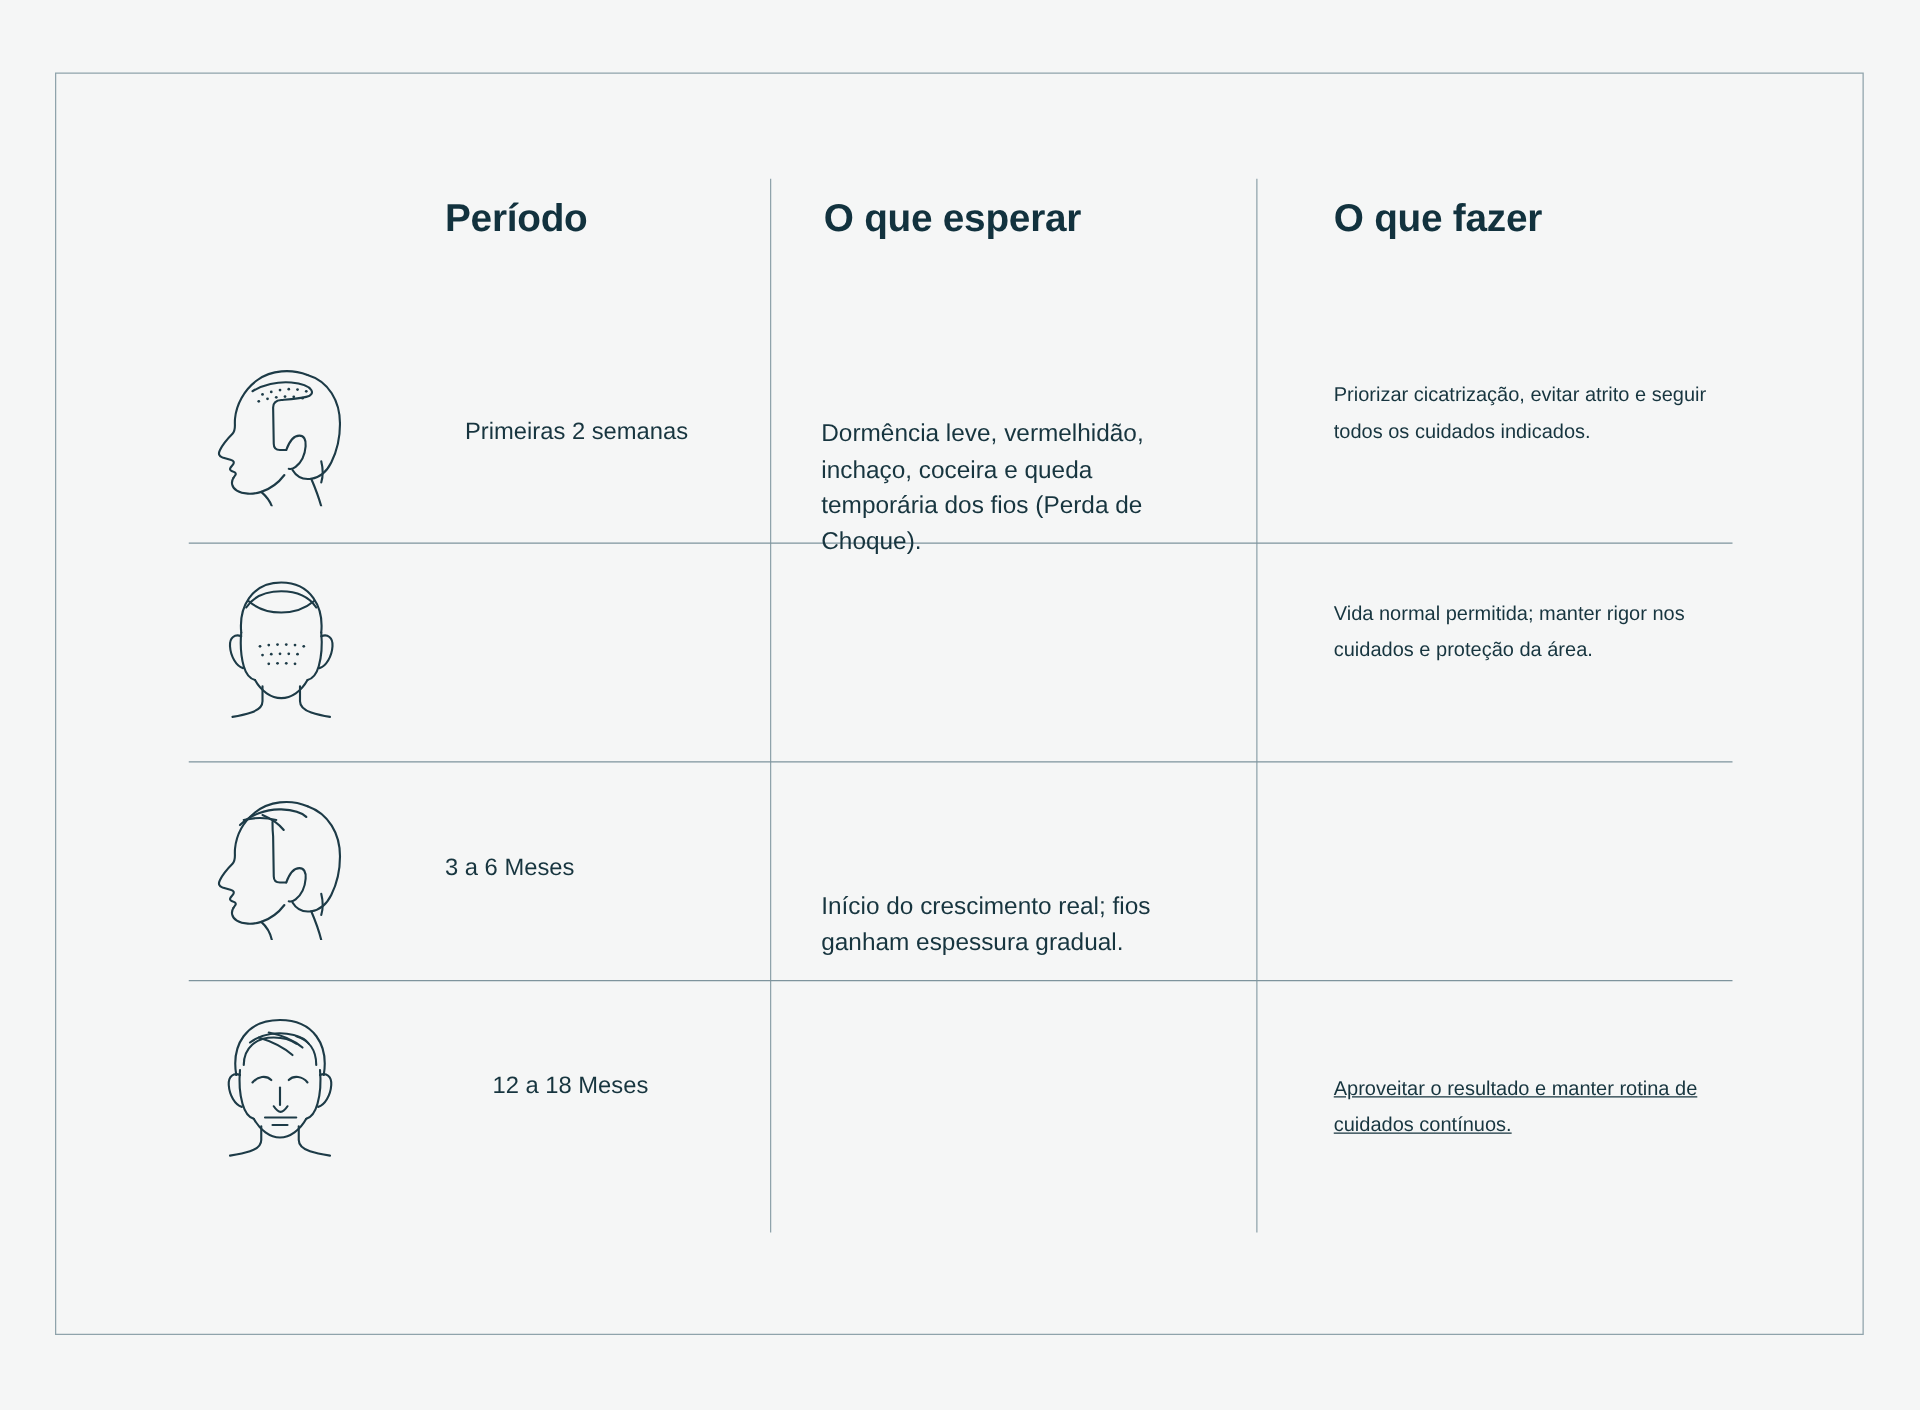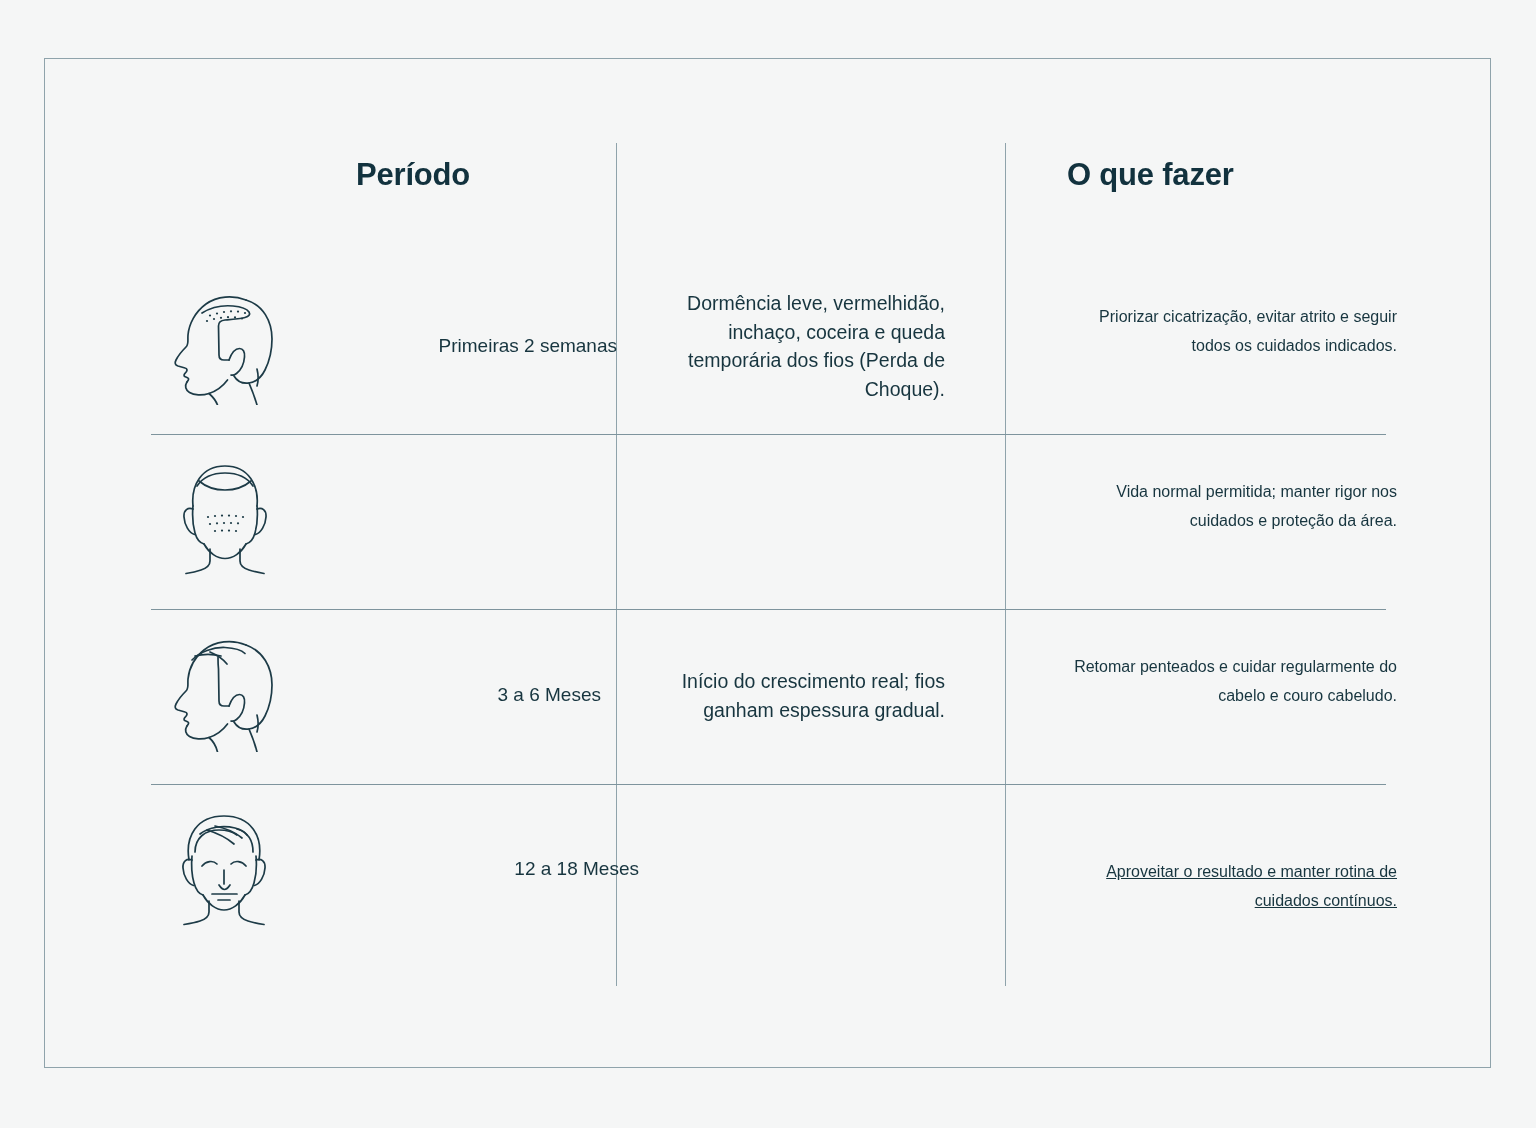--- a/index.html
+++ b/index.html
@@ -25,21 +25,20 @@
     background: #f5f6f6;
   }
 
   
   .table {
     position: absolute;
     left: 0;
     top: 0;
     width: 1447px;
     height: 1010px;
-    text-align: right;
   }
 
   
   .vdiv {
     position: absolute;
     top: 84px;
     width: 1px;
     height: 843px;
     background: #8fa3ab;
   }
@@ -95,25 +94,26 @@
   .period-cell {
     position: absolute;
     left: 311px;
     width: 245px;
     color: #17353f;
     font-size: 19px;
     line-height: 30px;
   }
   .expect-cell {
     position: absolute;
-    left: 590px;
+    left: 612px;
     width: 310px;
     color: #17353f;
     font-size: 19.5px;
     line-height: 28.5px;
+    margin-top: 44px;
   }
   .do-cell {
     position: absolute;
     left: 1022px;
     width: 330px;
     color: #17353f;
     font-size: 16px;
     line-height: 28.5px;
   }
 
@@ -144,20 +144,21 @@
 <div class="frame">
   <div class="table">
 
     <div class="vdiv v1"></div>
     <div class="vdiv v2"></div>
     <div class="hdiv h1"></div>
     <div class="hdiv h2"></div>
     <div class="hdiv h3"></div>
 
     <div class="head-cell head-periodo">Período</div>
+    <div class="head-cell head-esperar">O que esperar</div>
     <div class="head-cell head-fazer">O que fazer</div>
 
     <div class="row r1">
       <div class="icon-cell">
         <svg width="112" height="116" viewBox="0 0 112 116" fill="none" stroke="#1d3b47" stroke-width="1.7" stroke-linecap="round" stroke-linejoin="round">
 
           <path d="M77 11 C94 16 103 32 103 50 C103 63 100 73 96 81 C92 89 87 93 80 94 C73 95 68 92 65 87"></path>
           <path d="M77 11 C64 6 48 7 37 15 C26 23 20 35 19 46 C18.5 52 20 55 17 58 C14 61 9 67 7 71 C5.5 74 6 76 9 77 L16 79 C18 79.5 18.5 81 17.5 82.5 L15.5 85 C14.7 86.2 15 87.3 16.3 87.8 L18.5 88.7 C19.6 89.2 19.9 90.2 19.2 91.2 L17.8 93.2"></path>
           <path d="M17.8 93.2 C15.5 96.8 16.5 101 20.5 103.5 C25 106.3 33 106.8 40 104.5 C47 102.2 54 97 58.5 91"></path>
 
@@ -248,21 +249,20 @@
           <path d="M43 22 C50 25 56 29 60 34"></path>
           <path d="M51 27.5 C51 31 51 34.5 51.5 39 L52 71 C52 74.5 53.8 76 57 76 L62 76"></path>
 
           <path d="M62 76 C64.5 69 68.5 64.5 72.5 64.5 C76 64.5 78 67.5 77.5 73 C77 79.5 74 86 69.5 89.5 C67.5 91 65.5 91.5 64 91"></path>
 
           <path d="M90 85 C91.5 91 91.5 97 90 102"></path>
         </svg>
       </div>
       <div class="period-cell">3 a 6 Meses</div>
       <div class="expect-cell">Início do crescimento real; fios ganham espessura gradual.</div>
-      <div class="do-cell">Retomar penteados e cuidar regularmente do cabelo e couro cabeludo.</div>
     </div>
 
     <div class="row r4">
       <div class="icon-cell">
         <svg width="116" height="124" viewBox="0 0 116 124" fill="none" stroke="#1d3b47" stroke-width="1.7" stroke-linecap="round" stroke-linejoin="round">
 
           <path d="M22 56 C18 32 30 12 57 12 C84 12 96 32 92 56"></path>
 
           <path d="M25 52 C24 63 25 72 27 79 C29 86 32 90 36 91"></path>
           <path d="M89 52 C90 63 89 72 87 79 C85 86 82 90 78 91"></path>

